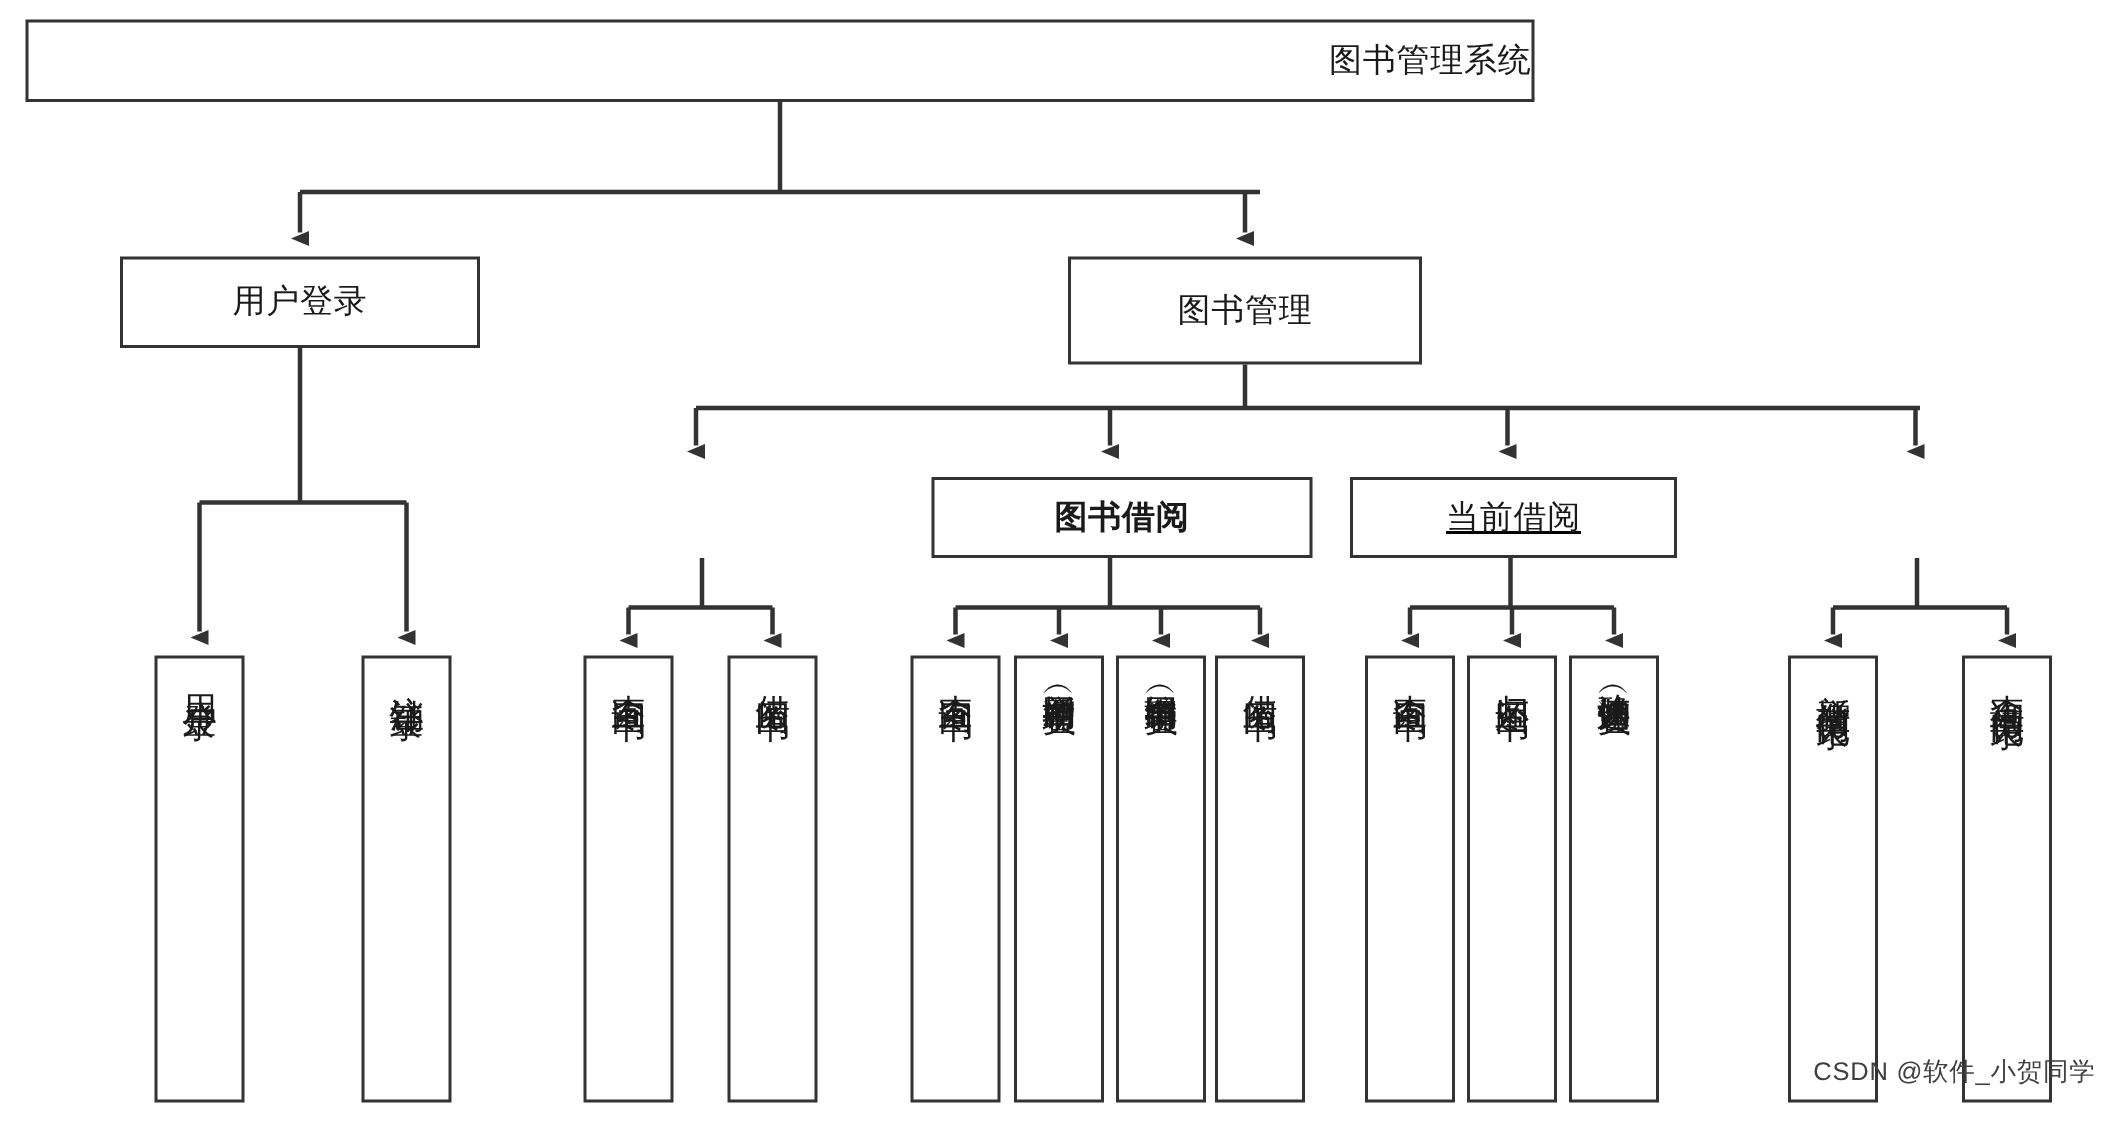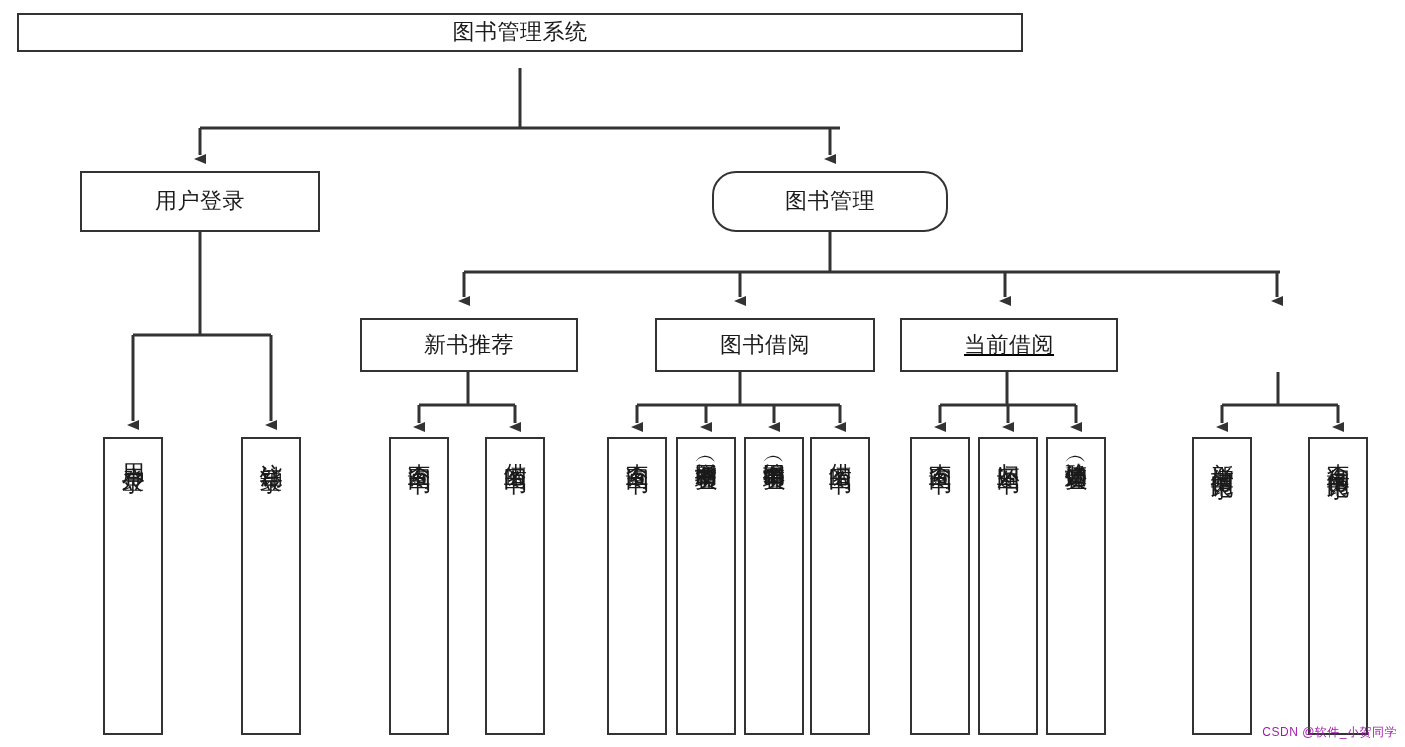--- a/index.html
+++ b/index.html
@@ -57,23 +57,23 @@
     letter-spacing: 3px;
     white-space: nowrap;
   }
   .node.vert.tall .label {
     font-size: 22px;
     letter-spacing: 1px;
   }
   .watermark {
     position: absolute;
     right: 8px;
-    bottom: 6px;
-    font-size: 12px;
-    color: #a21caf;
+    bottom: 21px;
+    font-size: 17px;
+    color: #404040;
     white-space: nowrap;
     z-index: 6;
     letter-spacing: 0.5px;
   }
 </style>
 </head>
 <body>
 
 <div id="canvas">
 
@@ -122,35 +122,32 @@
       <path d="M1008,405 L1008,423" marker-end="url(#arrow)"></path>
       <path d="M1076,405 L1076,423" marker-end="url(#arrow)"></path>
 
       <path d="M1278,372 L1278,405"></path>
       <path d="M1222,405 L1338,405"></path>
       <path d="M1222,405 L1222,423" marker-end="url(#arrow)"></path>
       <path d="M1338,405 L1338,423" marker-end="url(#arrow)"></path>
     </g>
   </svg>
 
-  <div class="node horiz" style="left:17px; top:13px; width:1006px; height:39px;">
+  <div class="node horiz" style="left:17px; top:13px; width:1006px; height:55px;justify-content:flex-end;">
     <span class="label">图书管理系统</span>
   </div>
 
   <div class="node horiz" style="left:80px; top:171px; width:240px; height:61px;">
     <span class="label">用户登录</span>
   </div>
-  <div class="node horiz" style="left:712px; top:171px; width:236px; height:61px;border-radius:24px;">
+  <div class="node horiz" style="left:712px; top:171px; width:236px; height:72px;">
     <span class="label">图书管理</span>
   </div>
 
-  <div class="node horiz" style="left:360px; top:318px; width:218px; height:54px;">
-    <span class="label">新书推荐</span>
-  </div>
-  <div class="node horiz" style="left:655px; top:318px; width:220px; height:54px;">
+  <div class="node horiz" style="left:621px; top:318px; width:254px; height:54px;font-weight:bold;">
     <span class="label">图书借阅</span>
   </div>
   <div class="node horiz" style="left:900px; top:318px; width:218px; height:54px;text-decoration:underline;">
     <span class="label">当前借阅</span>
   </div>
 
   <div class="node vert" style="left:103px; top:437px; width:60px; height:298px;">
     <span class="label">用户登录</span>
   </div>
   <div class="node vert" style="left:241px; top:437px; width:60px; height:298px;">

